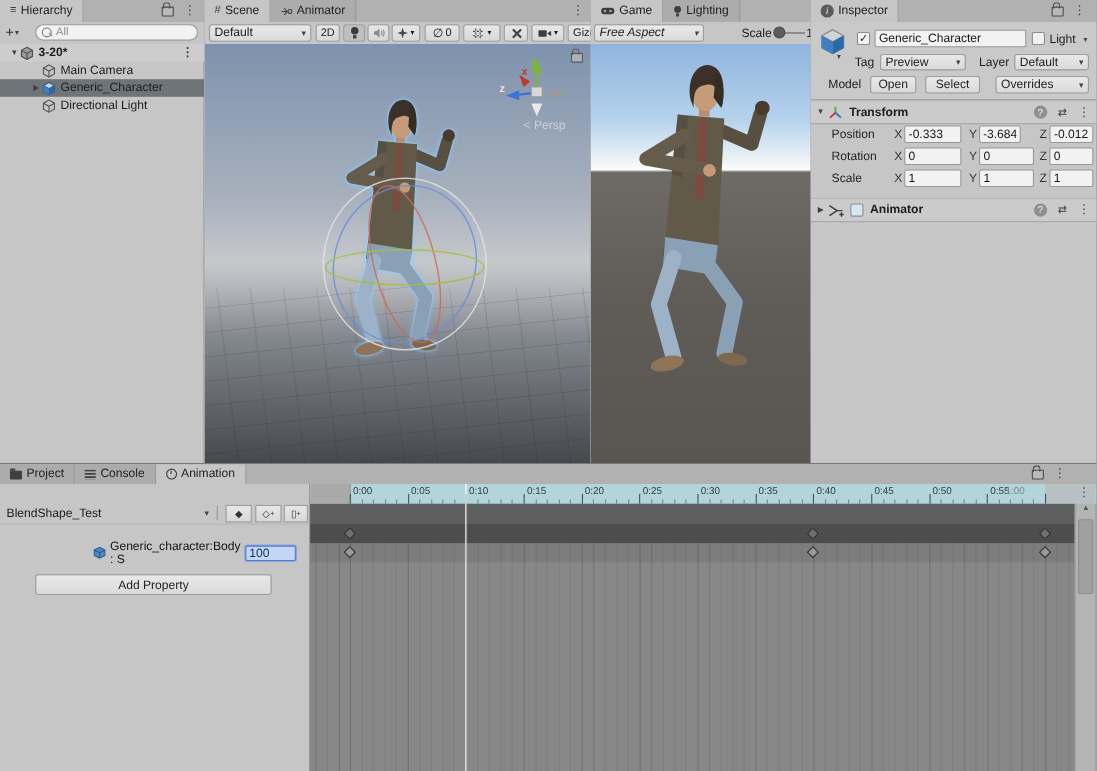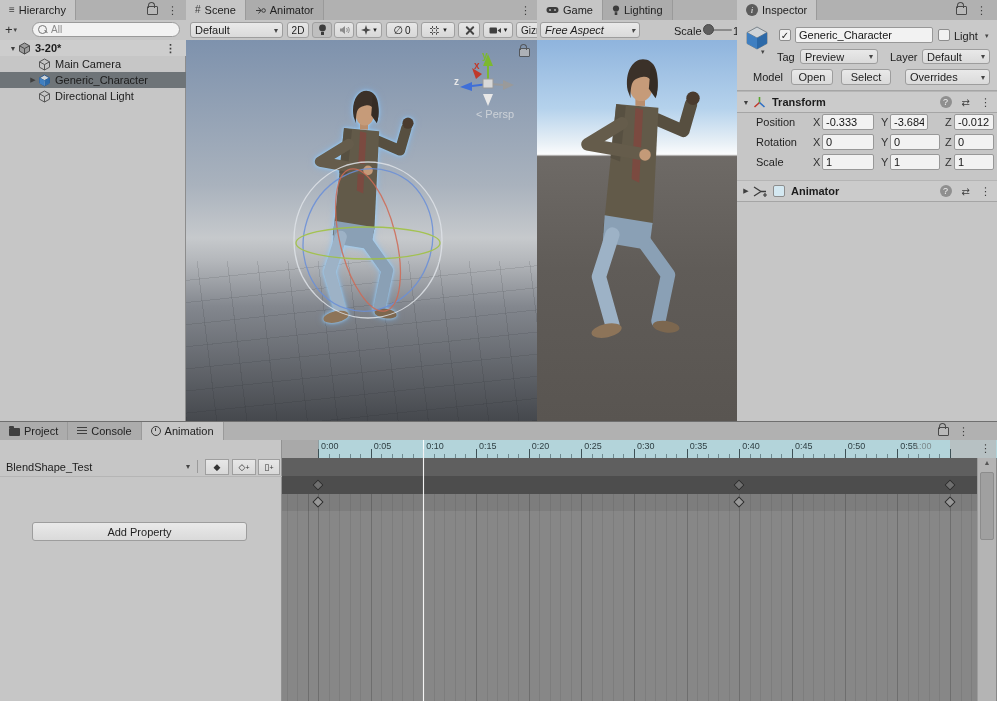--- a/index.html
+++ b/index.html
@@ -503,20 +503,31 @@
         <div class="a-btn" style="left:232px;top:1px;width:24px;">
           <span style="font-size:9px;color:#333;">◇</span>
             <span style="font-size:7px;color:#333;">+</span>
         </div>
         <div class="a-btn" style="left:258px;top:1px;width:22px;">
           <span style="font-size:9px;color:#333;">▯</span>
             <span style="font-size:7px;color:#333;">+</span>
         </div>
       </div>
 
+      <div class="abs" style="left:0;top:54px;right:1px;height:17px;display:flex;align-items:center;">
+        <span style="margin-left:85px;">
+          <svg width="11" height="11" viewBox="0 0 11 11">
+              <path d="M5.5 0.5 10.5 3v5L5.5 10.5 0.5 8V3Z" fill="#4f86c6" stroke="#2c5a8f"></path>
+              <path d="M0.5 3 5.5 5.5 10.5 3M5.5 5.5v5" fill="none" stroke="#2c5a8f"></path>
+            </svg>
+        </span>
+        <span class="prop-label" style="margin-left:4px;">Generic_character:Body : S</span>
+        <input style="margin-left: 4px; width: 46px; height: 14px; background: rgb(195, 215, 244); border: 1px solid rgb(78, 123, 224); box-shadow: rgba(78, 123, 224, 0.45) 0px 0px 0px 1px; color: rgb(16, 39, 92);" value="100">
+        <span class="oval" style="margin-left:26px;"></span>
+      </div>
 
       <div class="btn abs" style="left:32px;top:82px;width:215px;height:19px;">
         <span>Add Property</span>
       </div>
     </div>
 
     <div id="dopesheet">
       <div id="ruler">
         <div class="ruler-pre"></div>
         <div class="ruler-post" style="left: 667.98px; width: 46px;"></div>

